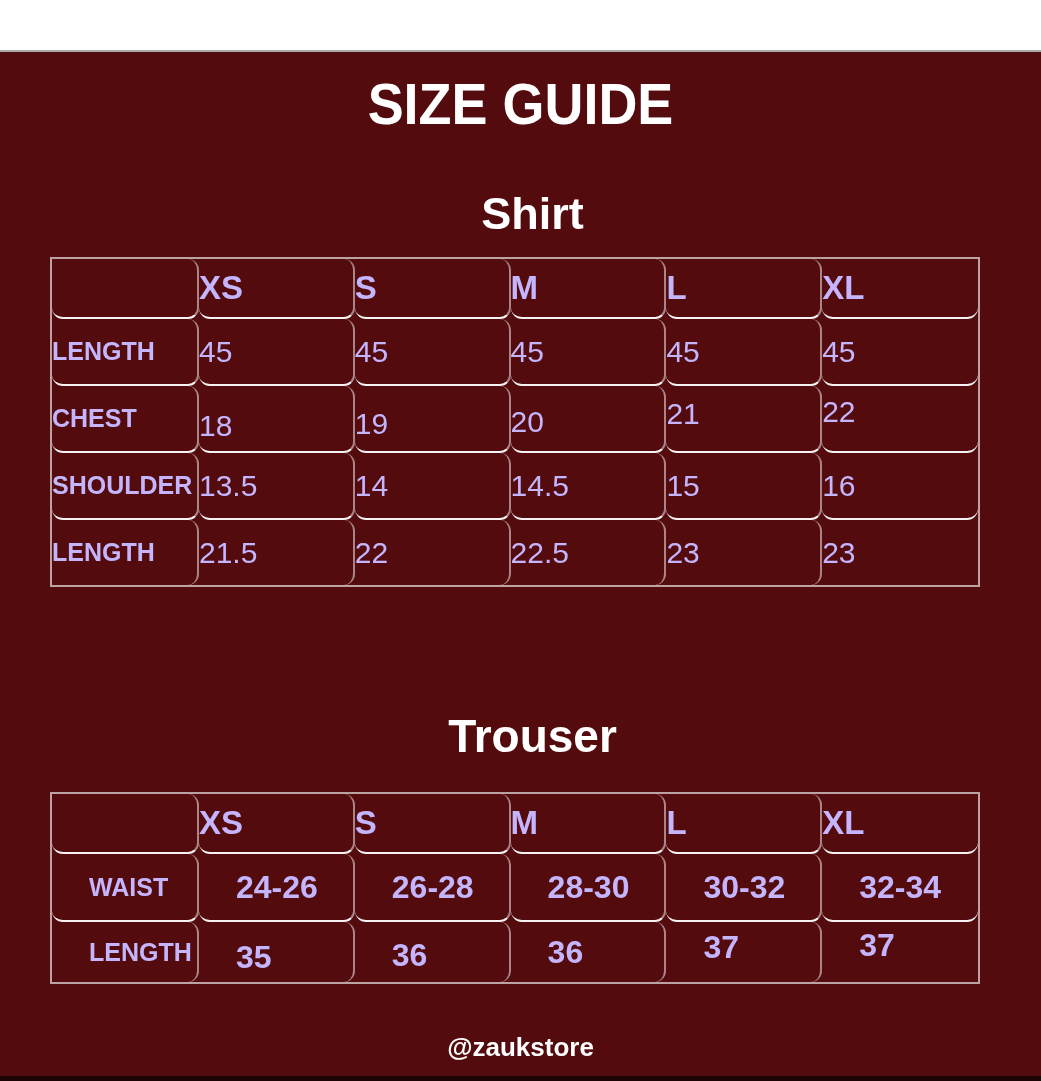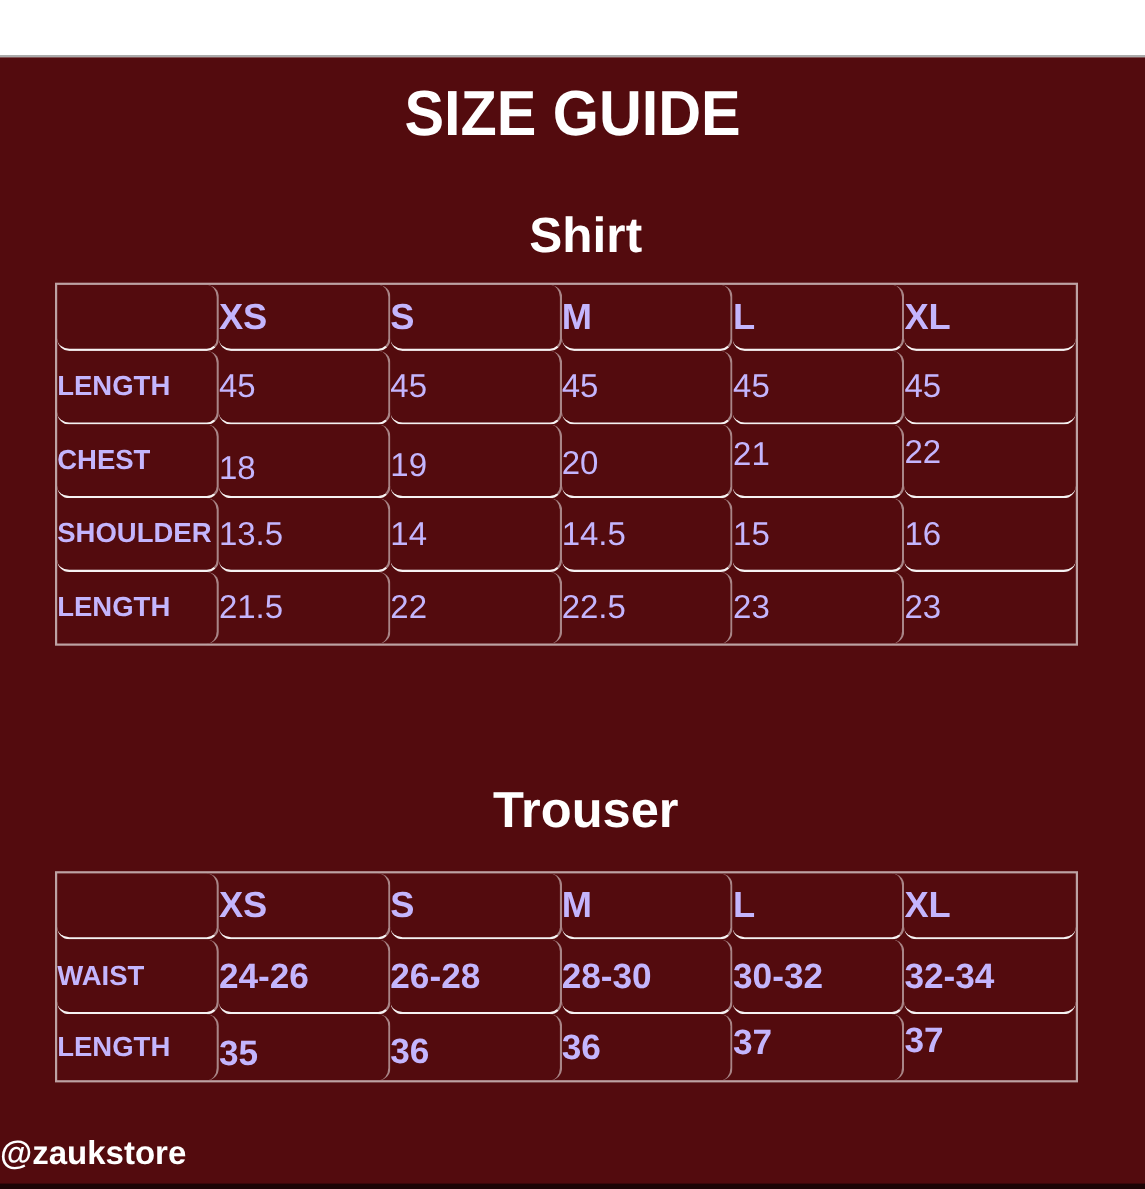--- a/index.html
+++ b/index.html
@@ -32,33 +32,33 @@
     border-right:2px solid rgba(255,255,255,0.5);
     border-bottom:2px solid rgba(255,255,255,0.95);
     text-align:left;vertical-align:middle;padding:0;color:#c4b5fd;
     overflow:hidden;
     border-radius:11px;
   }
   .size-table th:last-child,.size-table td:last-child{border-right:none;}
   .size-table tr:last-child td{border-bottom:none;}
   .size-table th{height:58px;font-size:33px;font-weight:bold;}
   .shirt-table td{height:65px;font-size:30px;font-weight:normal;}
-  .trouser-table td{font-size:32px;font-weight:bold;}
+  .trouser-table td{font-size:32px;font-weight:bold;padding-left:37px;}
   .trouser-table tr.waist-row td{height:66px;}
   .trouser-table tr.length-row td{height:60px;}
   td.row-label{font-size:25px !important;font-weight:bold;}
   .v{display:inline-block;}
   .d3{transform:translateY(3px);}
   .d5{transform:translateY(5px);}
   .d7{transform:translateY(7px);}
   .u5{transform:translateY(-5px);}
   .u7{transform:translateY(-7px);}
   .footer{
     position:absolute;top:1032px;left:0;width:100%;
-    font-size:30px;font-weight:bold;
+    text-align:center;font-size:26px;font-weight:bold;
   }
   .bottom-strip{
     position:absolute;bottom:0;left:0;width:100%;height:5px;background:#1C0405;
   }
 </style>
 </head>
 <body>
 
 <div class="canvas">
 

